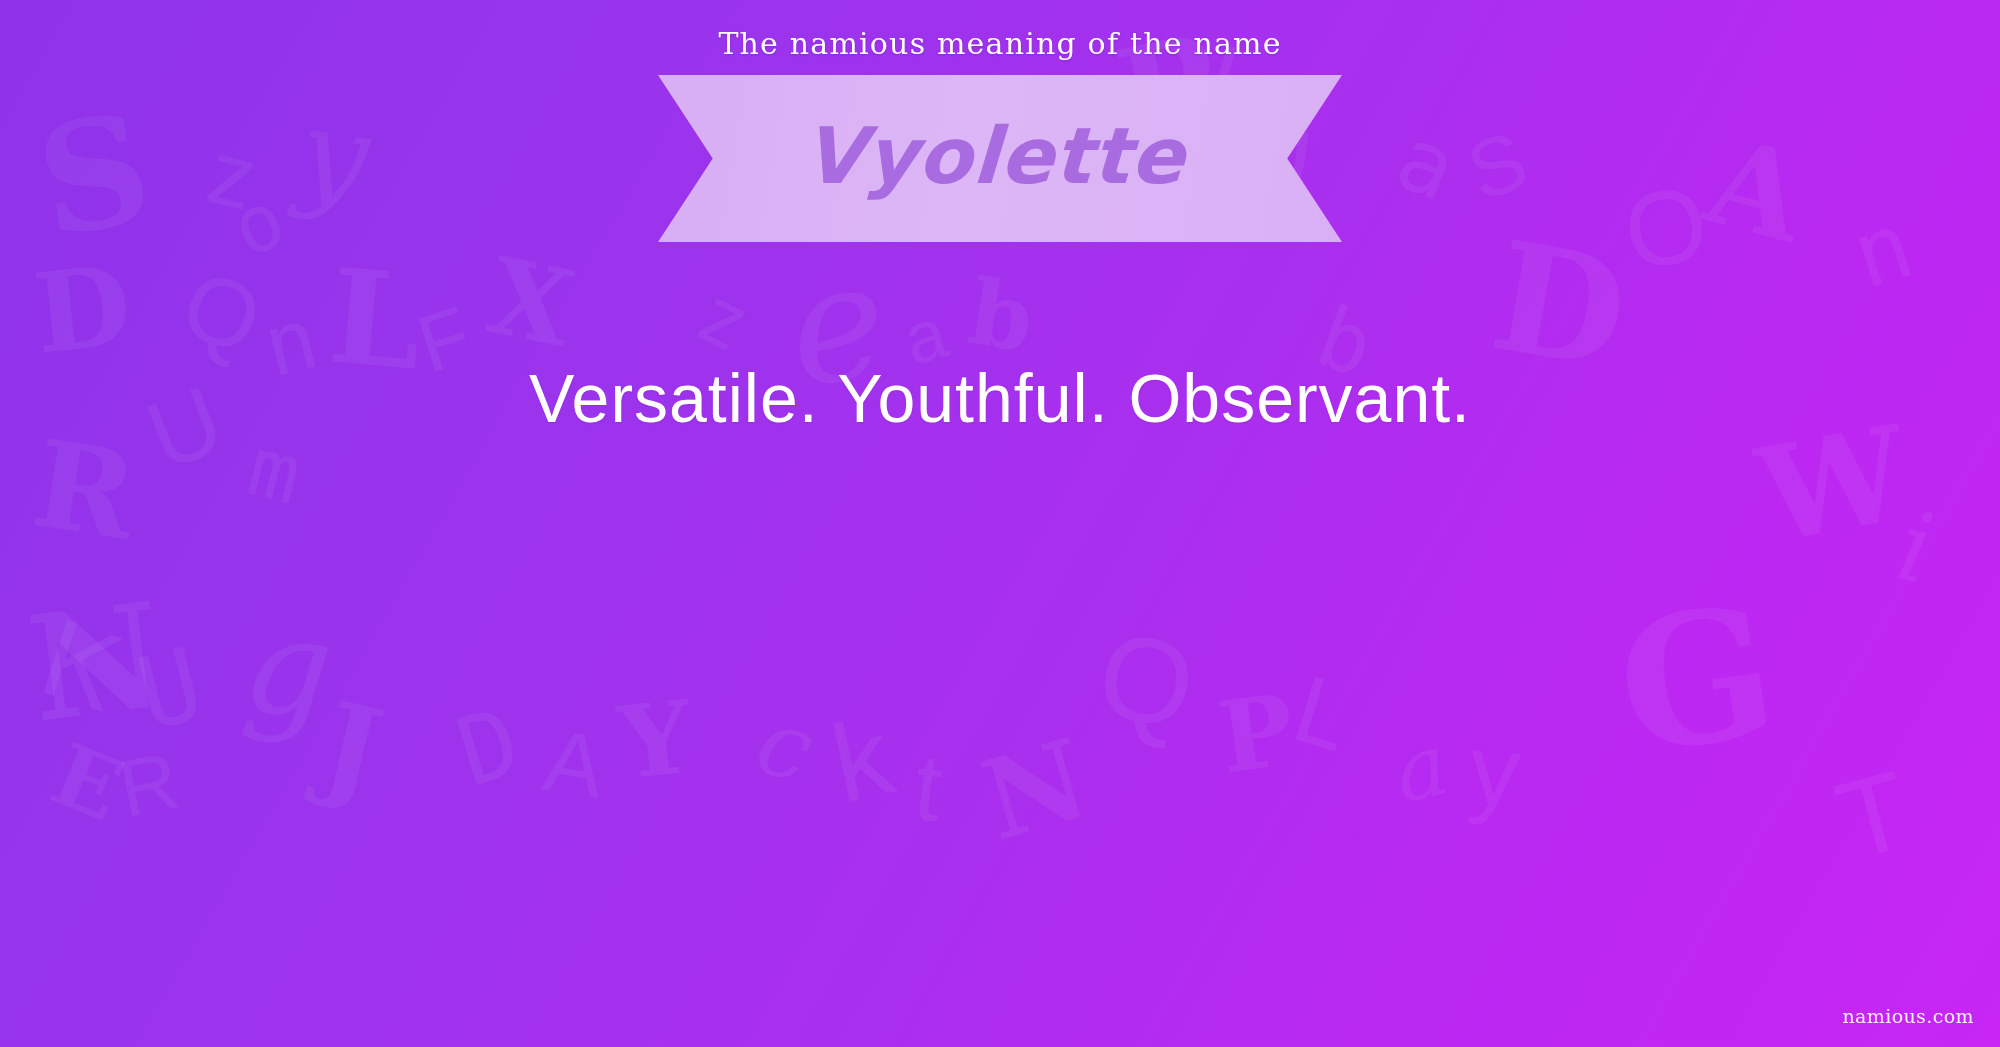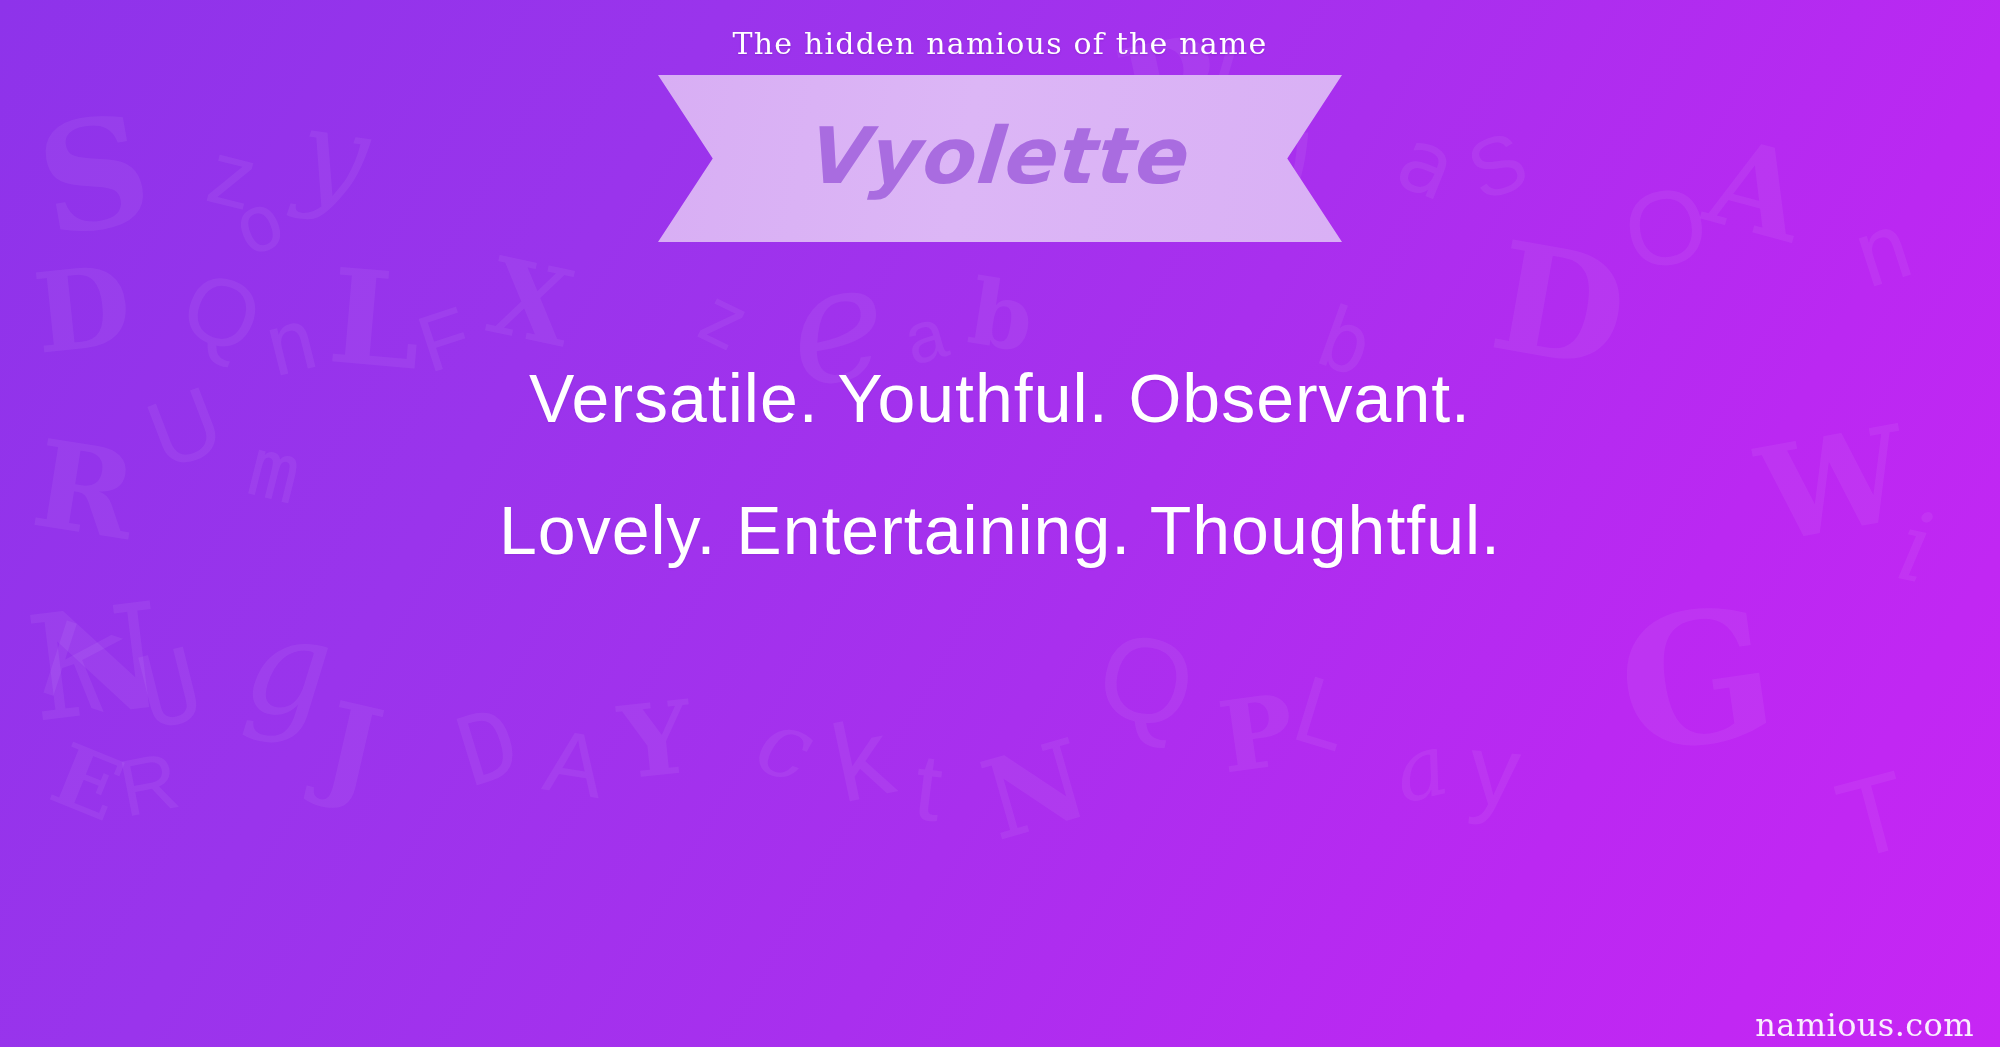--- a/index.html
+++ b/index.html
@@ -107,25 +107,25 @@
     line-height: 132px;
     letter-spacing: 1px;
     white-space: nowrap;
     text-shadow: 0 1px 2px rgba(80,0,130,0.12);
   }
 
   
   .footer-credit {
     position: absolute;
     right: 26px;
-    bottom: 3px;
+    bottom: 20px;
     color: #ffffff;
     opacity: 0.92;
     font-family: "DejaVu Serif", serif;
-    font-size: 32px;
+    font-size: 19px;
     letter-spacing: 0.4px;
     z-index: 6;
   }
 </style>
 </head>
 <body>
 
 <div class="stage">
 
   <div class="watermark-layer">
@@ -174,27 +174,26 @@
       <span class="wm bold" style="left: 1620px; top: 590px; font-size: 180px; transform: rotate(-8deg);">G</span>
       <span class="wm mono" style="left: 1320px; top: 300px; font-size: 84px; transform: rotate(20deg);">b</span>
       <span class="wm sans" style="left: 150px; top: 380px; font-size: 96px; transform: rotate(-21deg);">U</span>
       <span class="wm bold" style="left: 35px; top: 430px; font-size: 120px; transform: rotate(9deg);">R</span>
       <span class="wm mono" style="left: 250px; top: 430px; font-size: 82px; transform: rotate(14deg);">m</span>
       <span class="wm bold" style="left: 1760px; top: 420px; font-size: 130px; transform: rotate(-10deg);">W</span>
       <span class="wm italic" style="left: 1900px; top: 500px; font-size: 96px; transform: rotate(12deg);">i</span>
       <span class="wm sans" style="left: 1840px; top: 760px; font-size: 110px; transform: rotate(-15deg);">T</span>
     </div>
 
-  <div class="header-title">The hidden namious of the name</div>
+  <div class="header-title">The namious meaning of the name</div>
 
   <div class="banner-wrap">
     <div class="banner-plate"></div>
     <div class="banner-name">Vyolette</div>
   </div>
 
   <div class="meaning-block">
     <div class="meaning-line">Versatile. Youthful. Observant.</div>
-    <div class="meaning-line">Lovely. Entertaining. Thoughtful.</div>
   </div>
 
   <div class="footer-credit">namious.com</div>
 
 </div>
 
 </body></html>

